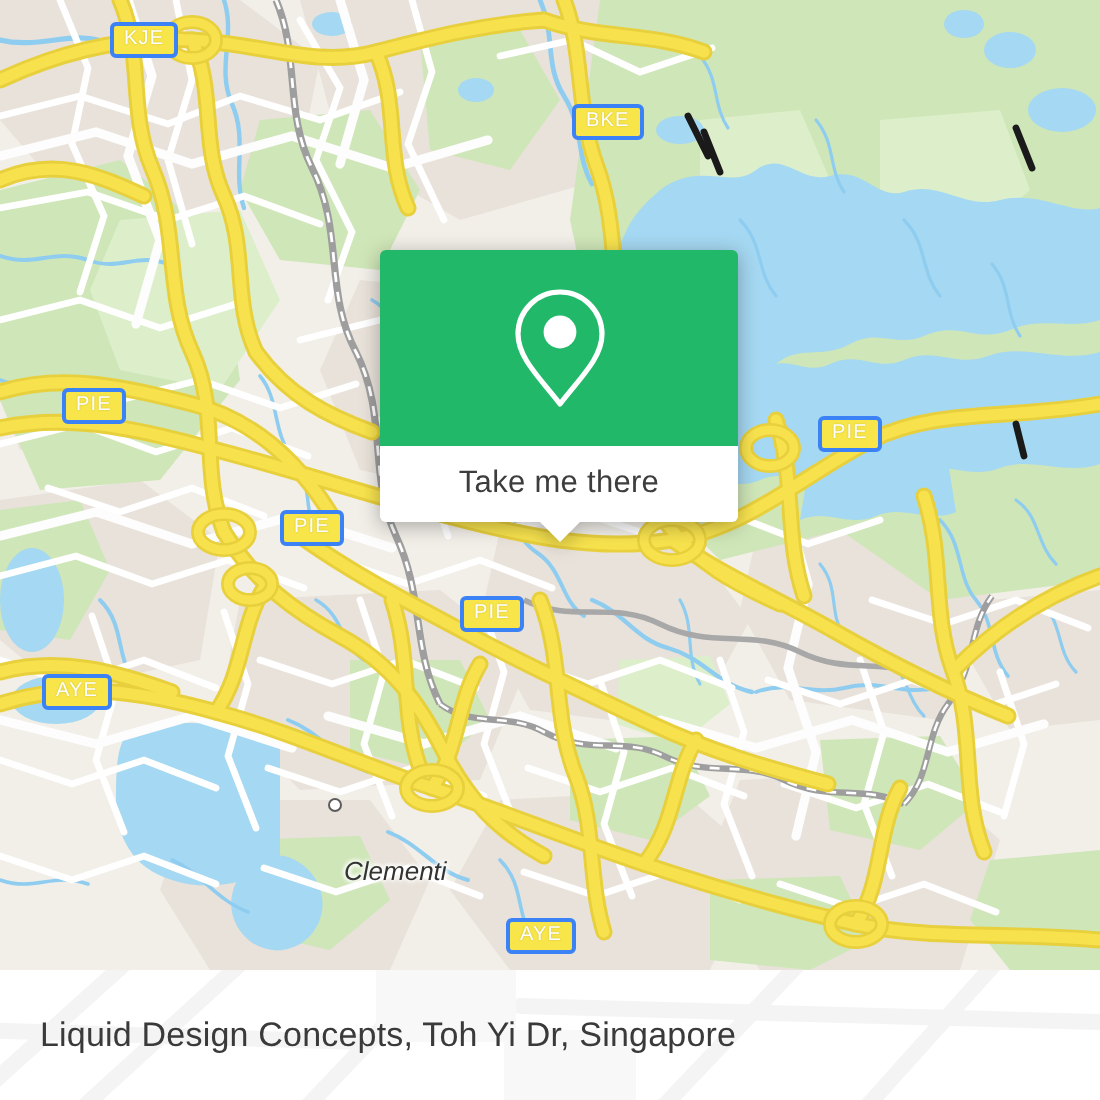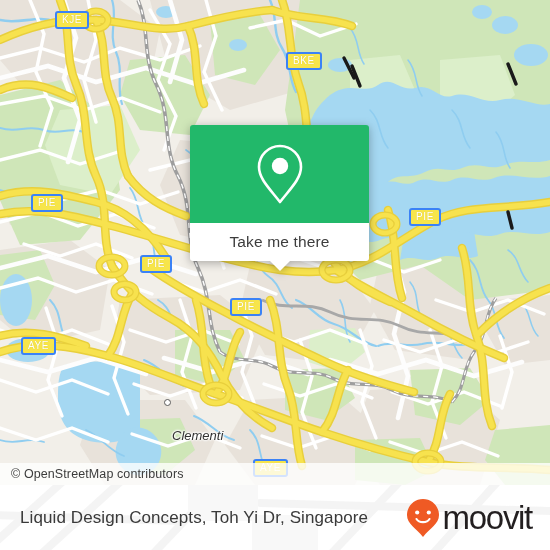--- a/index.html
+++ b/index.html
@@ -495,23 +495,20 @@
 
     <div class="shield" style="left:55px; top:11px;">KJE</div>
     <div class="shield" style="left:286px; top:41px;margin-top:11px;">BKE</div>
     <div class="shield" style="left:31px; top:194px;">PIE</div>
     <div class="shield" style="left:409px; top:208px;">PIE</div>
     <div class="shield" style="left:140px; top:255px;">PIE</div>
     <div class="shield" style="left:230px; top:298px;">PIE</div>
     <div class="shield" style="left:21px; top:337px;">AYE</div>
     <div class="shield" style="left:253px; top:459px;">AYE</div>
 
-    <div id="attribution">
-      <span class="txt">© OpenStreetMap contributors</span>
-    </div>
   </div>
 
   <div id="callout">
     <div class="card-top" style="background:#22b86a;">
       <svg width="48" height="62" viewBox="0 0 48 62" aria-hidden="true">
         <path d="M24 3 C12.4 3 3 12.4 3 24 C3 36 14 46 24 59 C34 46 45 36 45 24 C45 12.4 35.6 3 24 3 Z" fill="none" stroke="#ffffff" stroke-width="2.6" stroke-linejoin="round"></path>
         <circle cx="24" cy="23" r="8.2" fill="#ffffff"></circle>
       </svg>
     </div>
     <div class="card-bottom">
@@ -533,24 +530,15 @@
         <path d="M260,18 L550,26"></path>
       </g>
       <g fill="#e9e9e9">
         <rect x="188" y="-4" width="70" height="40" rx="4"></rect>
         <rect x="252" y="30" width="66" height="42" rx="4"></rect>
       </g>
     </svg>
 
     <div class="place-title">Liquid Design Concepts, Toh Yi Dr, Singapore</div>
 
-    <div class="brand">
-      <svg width="34" height="40" viewBox="0 0 34 40" aria-hidden="true">
-        <path d="M17 1 C8.2 1 1 8.2 1 17 C1 26 10 30 17 39 C24 30 33 26 33 17 C33 8.2 25.8 1 17 1 Z" fill="#ef5a24"></path>
-        <circle cx="11.2" cy="14.5" r="2.1" fill="#ffffff"></circle>
-        <circle cx="22.8" cy="14.5" r="2.1" fill="#ffffff"></circle>
-        <path d="M10.5 21 C13 25.2 21 25.2 23.5 21" fill="none" stroke="#ffffff" stroke-width="2.1" stroke-linecap="round"></path>
-      </svg>
-      <span class="brand-word">moovit</span>
-    </div>
   </div>
 
 </div>
 
 </body></html>

